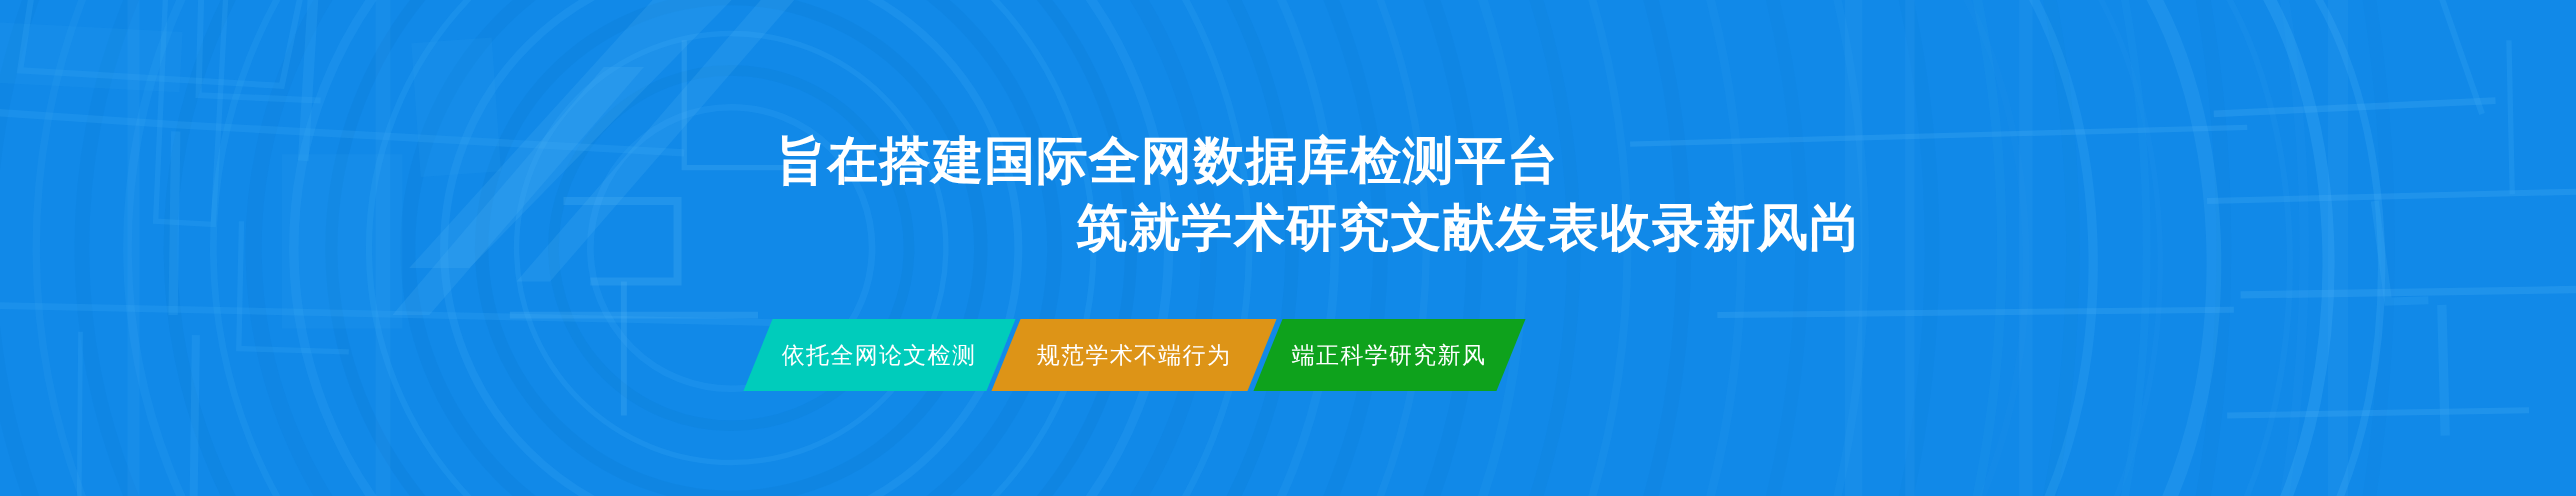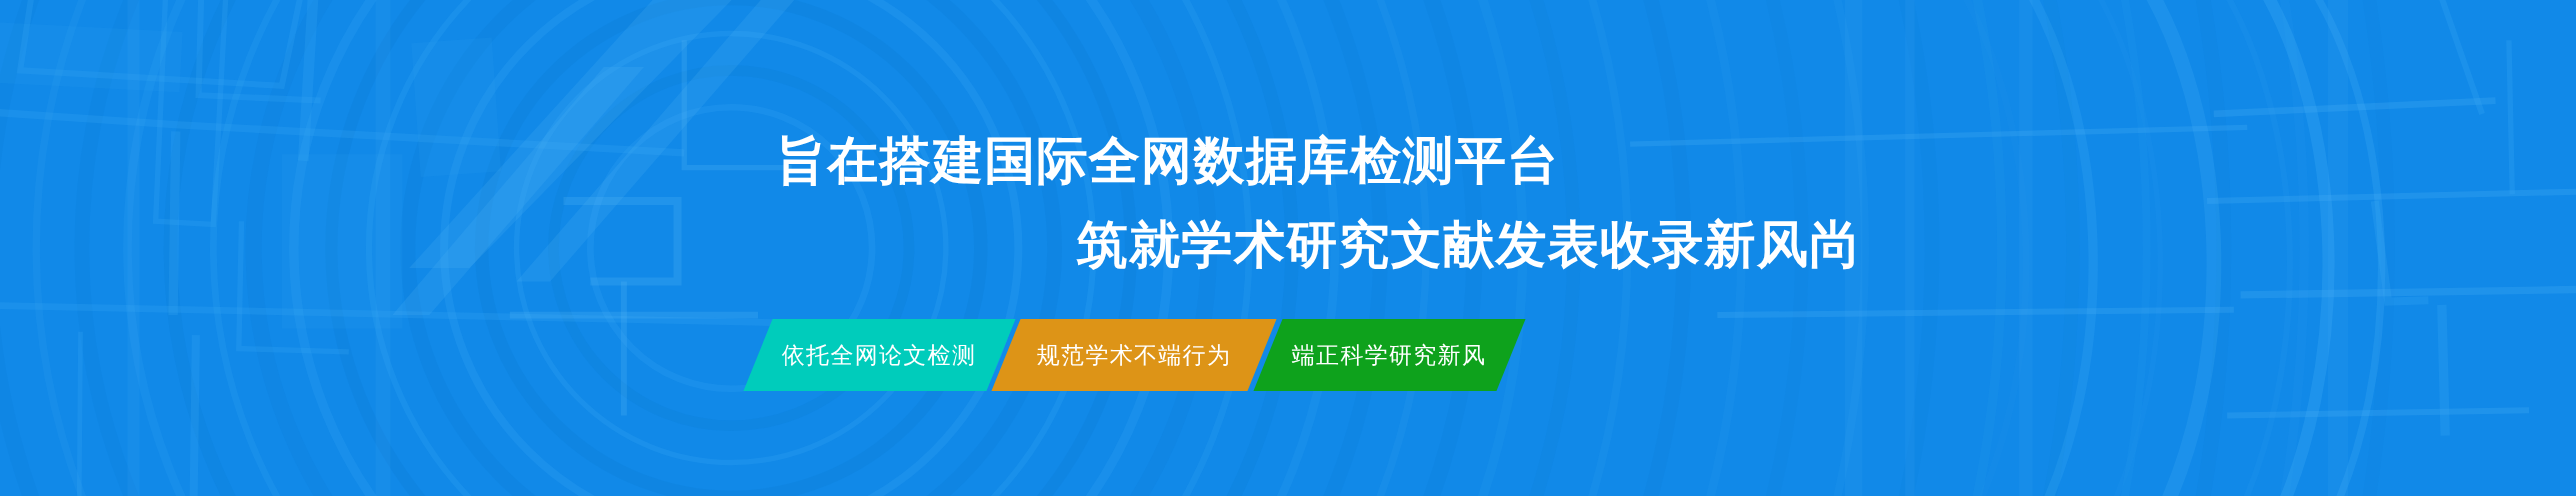--- a/index.html
+++ b/index.html
@@ -39,21 +39,21 @@
   }
   .headline-line {
     color: #ffffff;
     font-size: 51px;
     line-height: 67px;
     font-weight: 700;
     letter-spacing: 1.3px;
     white-space: nowrap;
   }
   .headline-line.l1 { margin-left: 775px; }
-  .headline-line.l2 { margin-left: 1077px; margin-top: 17px; }
+  .headline-line.l2 { margin-left: 1077px; }
 
   
   .tag-strip {
     position: absolute;
     left: 758px;
     top: 319px;
     height: 72px;
     display: flex;
     align-items: stretch;
   }

